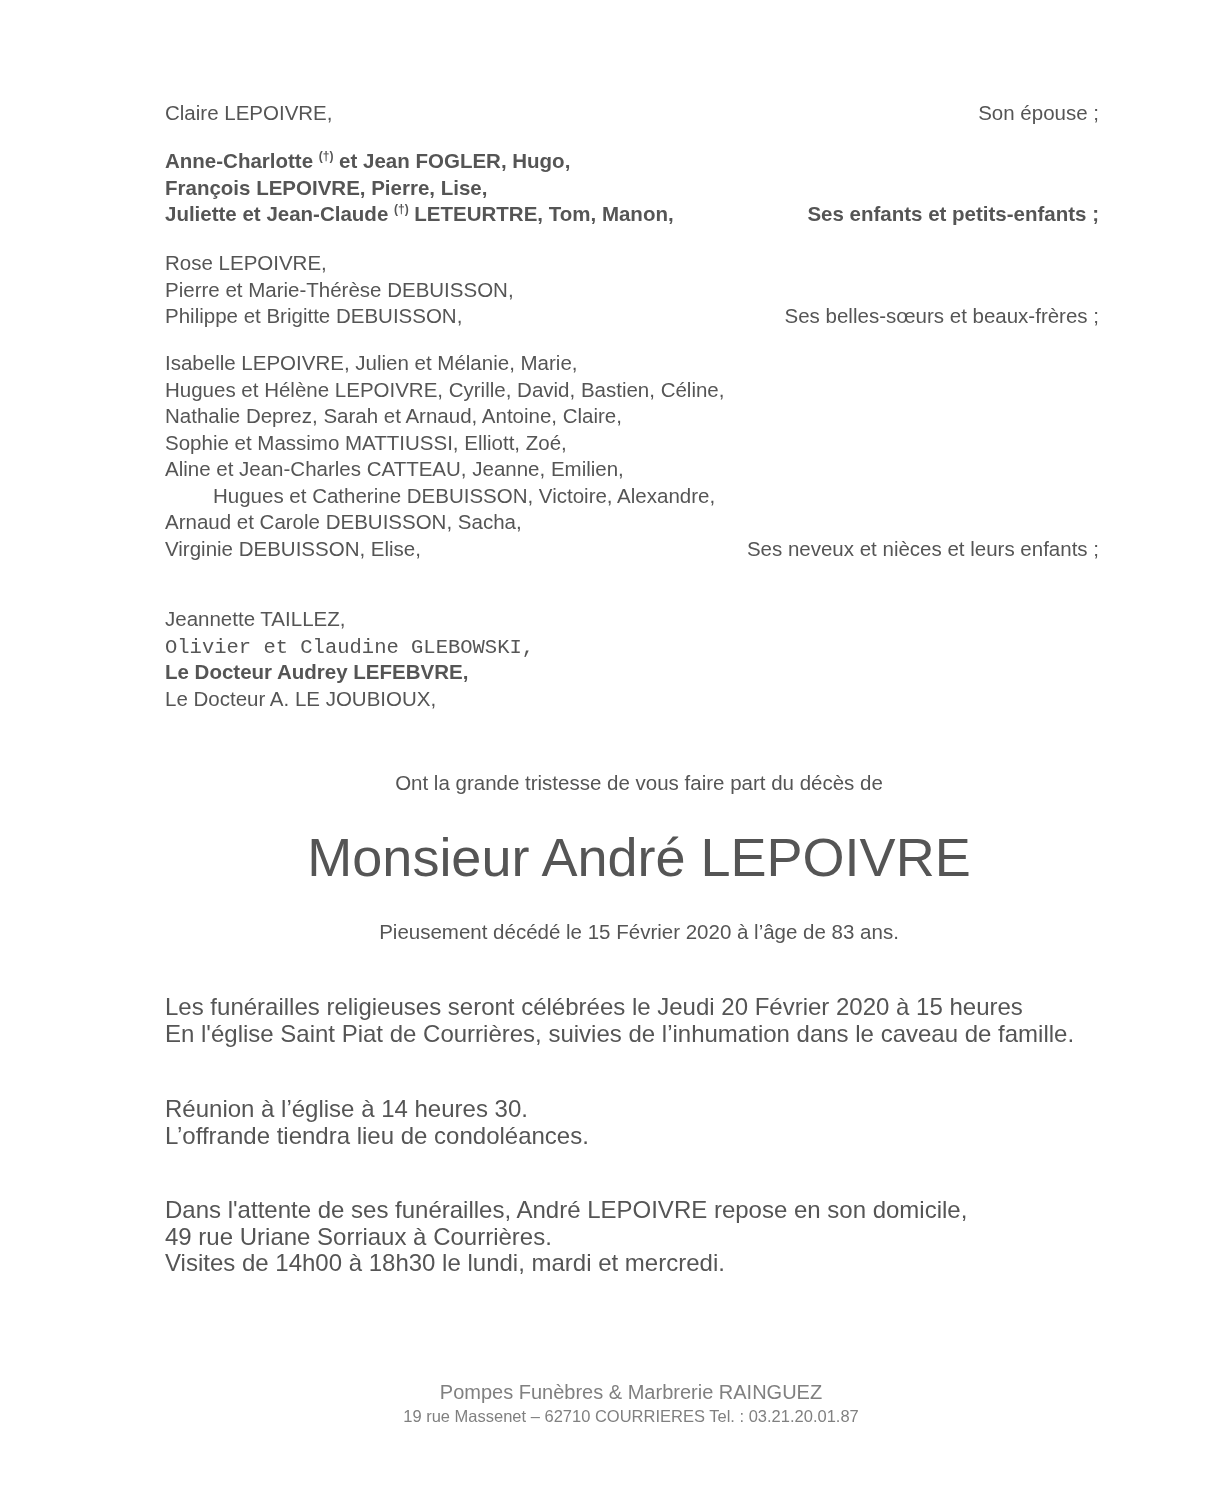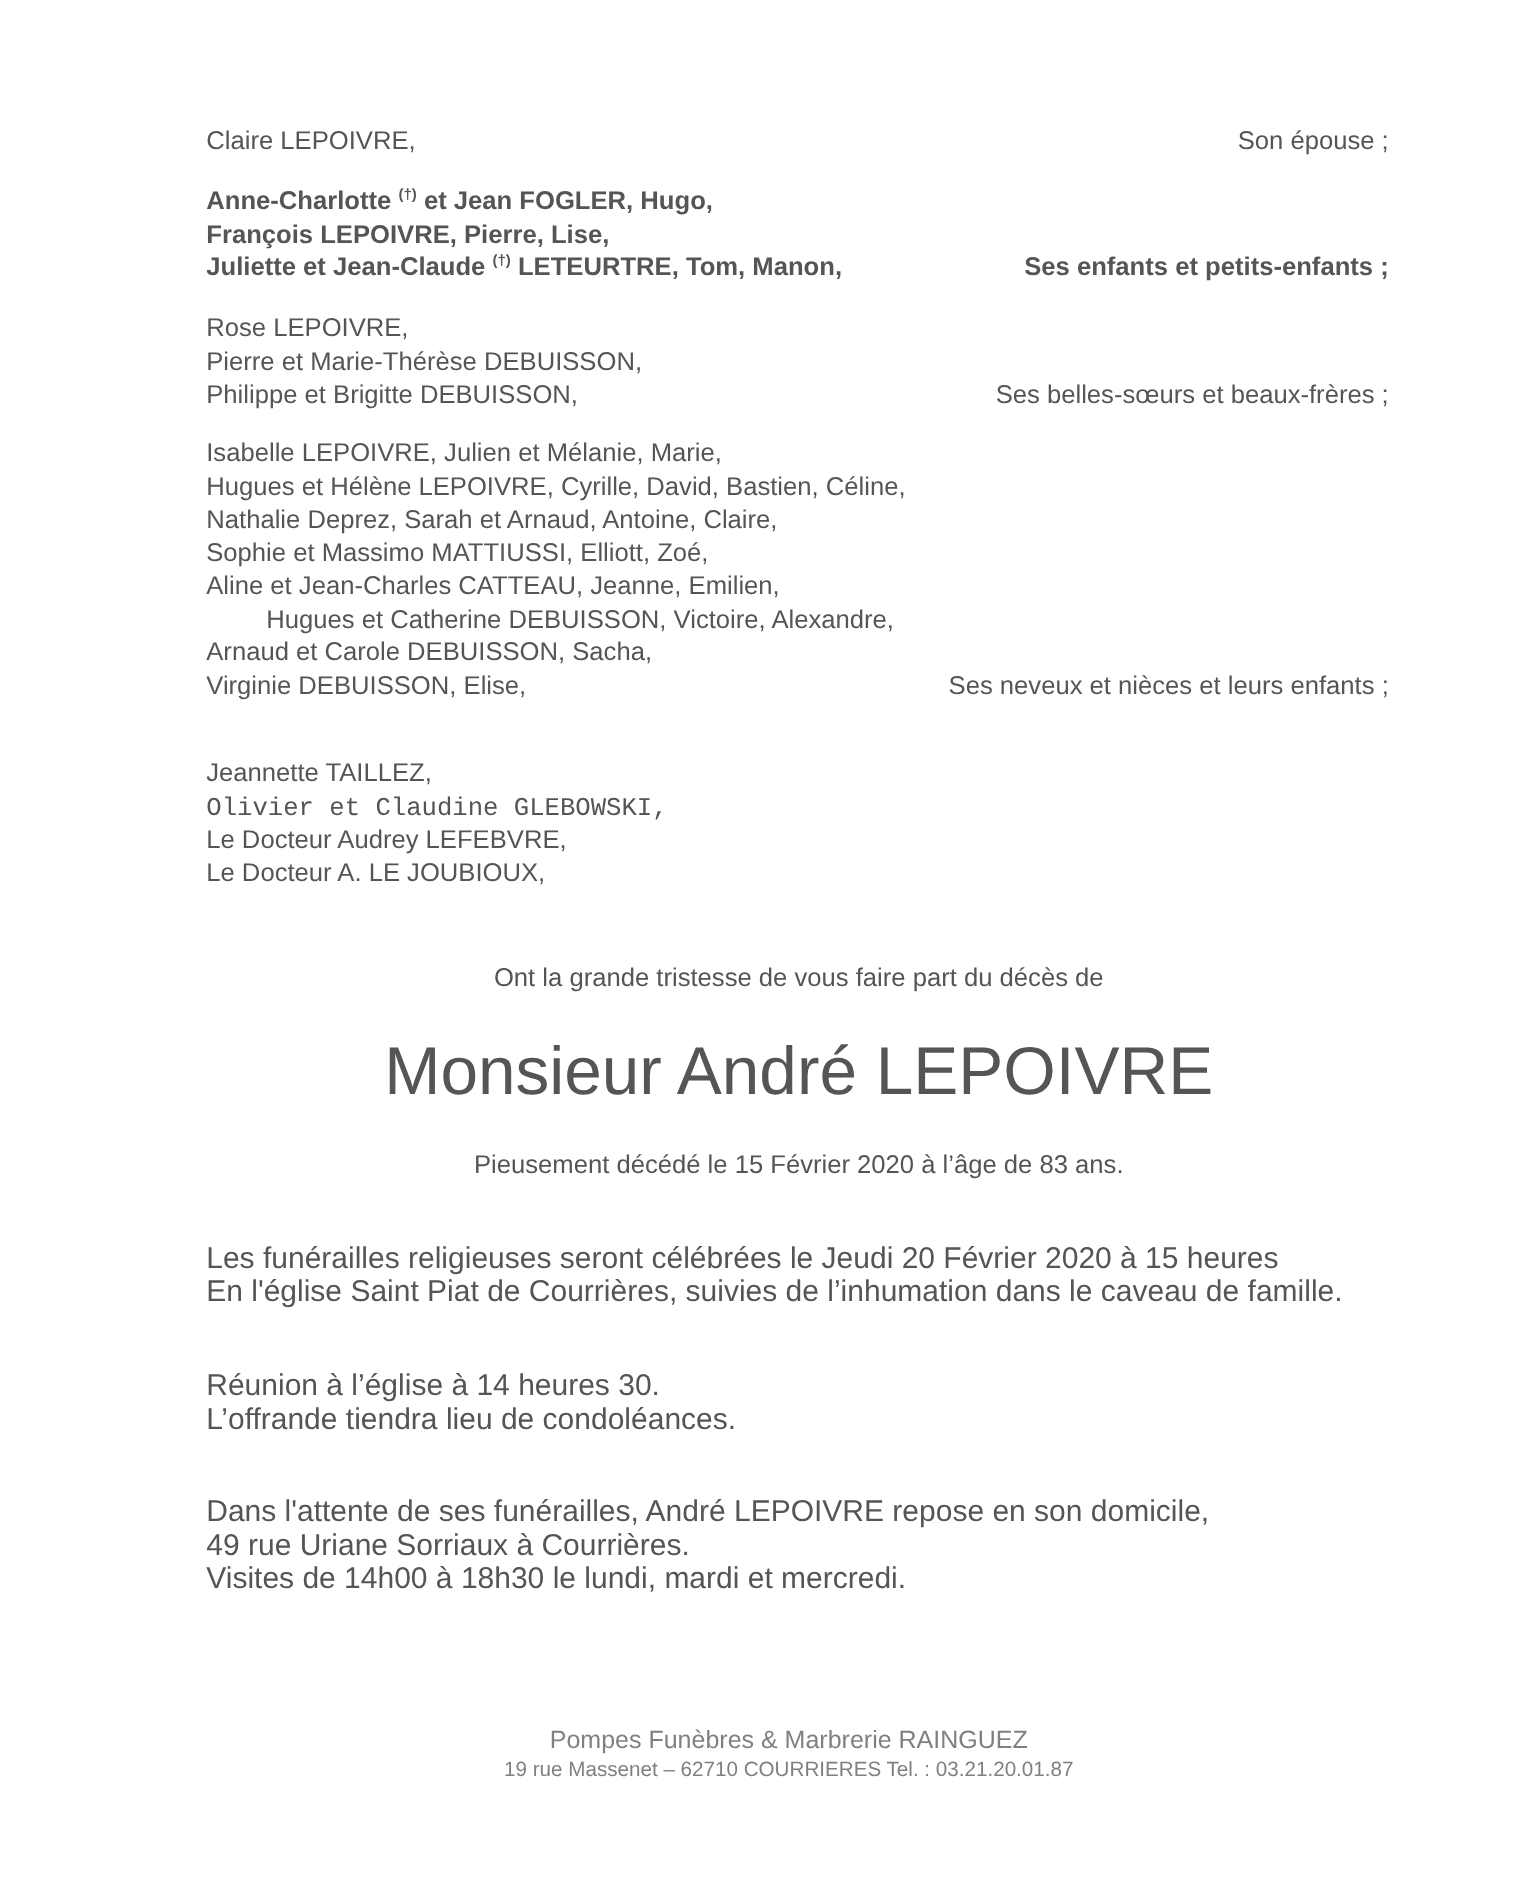--- a/index.html
+++ b/index.html
@@ -32,21 +32,21 @@
       position: relative;
       height: 26.5px;
       white-space: nowrap;
     }
     .row .left {
       position: absolute;
       left: 0;
     }
     .row .right {
       position: absolute;
-      right: 4px;
+      right: 16px;
       text-align: right;
     }
     sup.dagger {
       font-size: 12px;
       vertical-align: 0;
       position: relative;
       top: -8px;
     }
     .centered {
       position: absolute;
@@ -155,21 +155,21 @@
         </div>
       </div>
       <div class="block" style="top: 590px; margin-top: 16px;">
         <div class="row">
           <span class="left"><span style="white-space: pre;">Jeannette TAILLEZ,</span></span>
         </div>
         <div class="row">
           <span class="left"><span style="white-space: pre; font-family: Liberation Mono, monospace;">Olivier et Claudine GLEBOWSKI,</span></span>
         </div>
         <div class="row">
-          <span class="left"><span style="white-space: pre;">Le Docteur Audrey LEFEBVRE,</span></span>
+          <span class="left"><span style="white-space: pre; font-weight: bold;">Le Docteur Audrey LEFEBVRE,</span></span>
         </div>
         <div class="row">
           <span class="left"><span style="white-space: pre;">Le Docteur A. LE JOUBIOUX,</span></span>
         </div>
       </div>
     </div>
 
   <div class="centered intro">Ont la grande tristesse de vous faire part du décès de</div>
   <div class="centered deceased-name">Monsieur André LEPOIVRE</div>
   <div class="centered death-line">Pieusement décédé le 15 Février 2020 à l’âge de 83 ans.</div>

